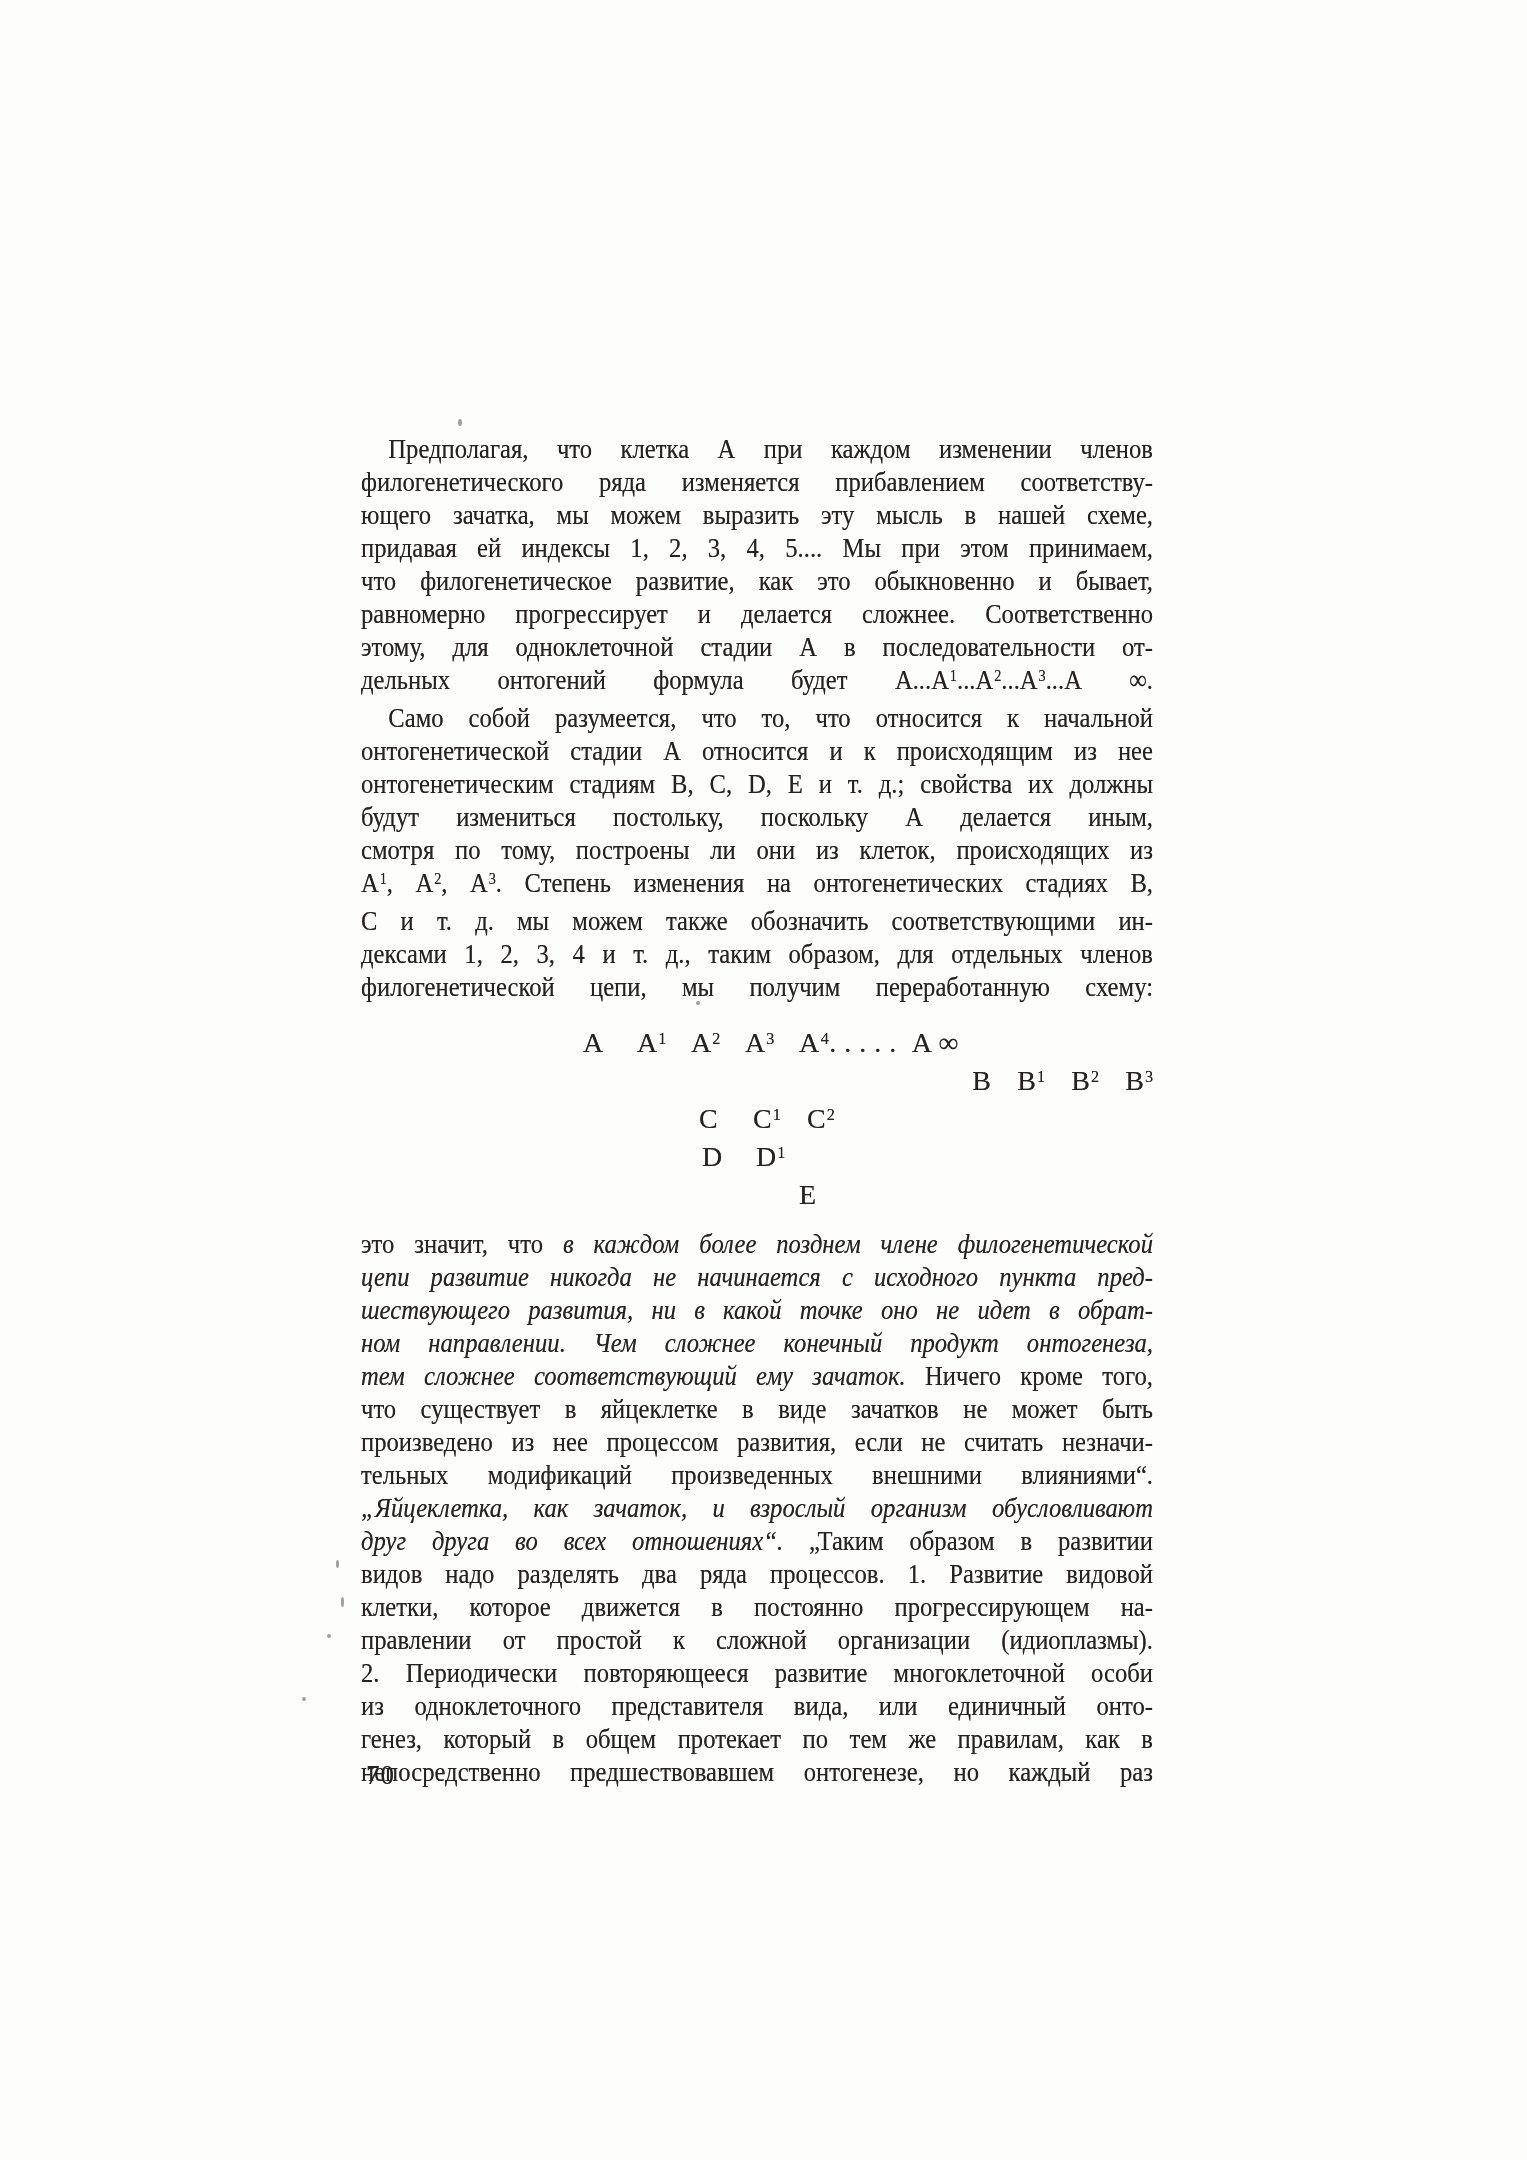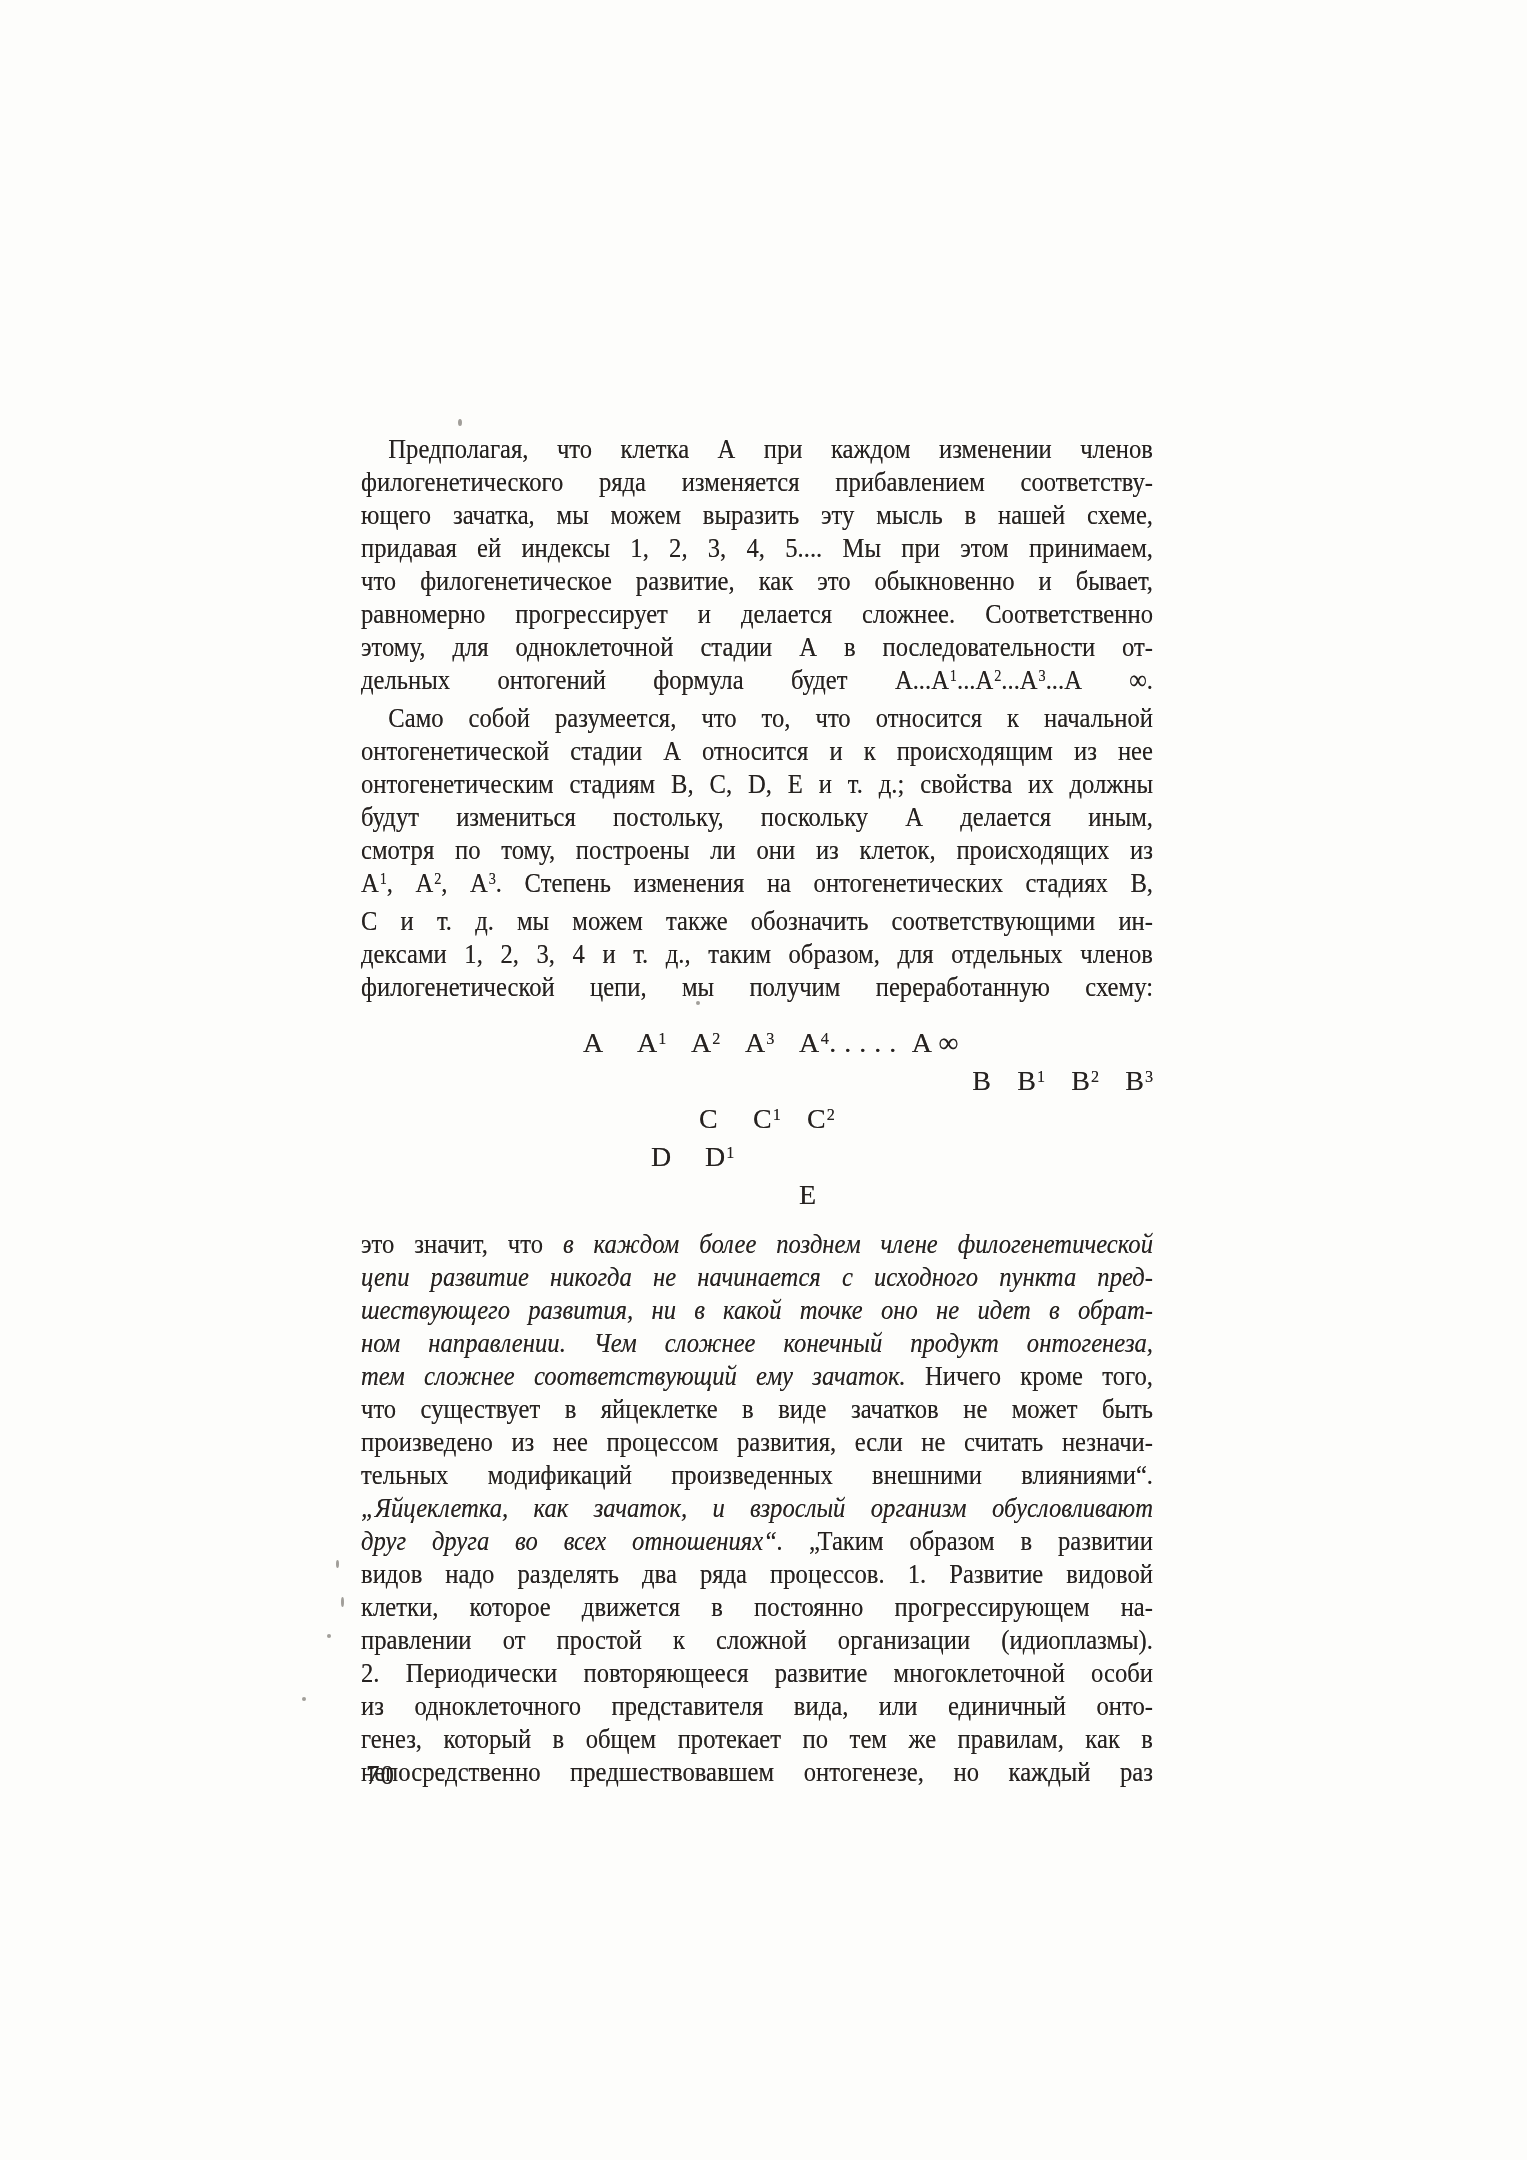--- a/index.html
+++ b/index.html
@@ -59,21 +59,21 @@
         <div class="line"><span class="">смотря по тому, построены ли они из клеток, происходящих из</span></div>
         <div class="line"><span class="">А</span><span class="sup">1</span><span class="">, А</span><span class="sup">2</span><span class="">, А</span><span class="sup">3</span><span class="">. Степень изменения на онтогенетических стадиях В,</span></div>
         <div class="line"><span class="">С и т. д. мы можем также обозначить соответствующими ин-</span></div>
         <div class="line"><span class="">дексами 1, 2, 3, 4 и т. д., таким образом, для отдельных членов</span></div>
         <div class="line"><span class="">филогенетической цепи, мы получим переработанную схему:</span></div>
       </div>
     <div class="schema">
         <div class="srow" style="margin-left: 0px;"><span class="cell"><span class="">A</span></span><span class="cell"><span class="">A</span><span class="sup">1</span></span><span class="cell"><span class="">A</span><span class="sup">2</span></span><span class="cell"><span class="">A</span><span class="sup">3</span></span><span class="cell wide"><span class="">A</span><span class="sup">4</span><span class="">. . . . .&nbsp;&nbsp;A ∞</span></span></div>
         <div class="srow" style="margin-left: 54px; text-align: right;"><span class="cell"><span class="">B</span></span><span class="cell"><span class="">B</span><span class="sup">1</span></span><span class="cell"><span class="">B</span><span class="sup">2</span></span><span class="cell"><span class="">B</span><span class="sup">3</span></span></div>
         <div class="srow" style="margin-left: 116px;"><span class="cell"><span class="">C</span></span><span class="cell"><span class="">C</span><span class="sup">1</span></span><span class="cell"><span class="">C</span><span class="sup">2</span></span></div>
-        <div class="srow" style="margin-left: 68px;"><span class="cell"><span class="">D</span></span><span class="cell"><span class="">D</span><span class="sup">1</span></span></div>
+        <div class="srow" style="margin-left: 119px;"><span class="cell"><span class="">D</span></span><span class="cell"><span class="">D</span><span class="sup">1</span></span></div>
         <div class="srow" style="margin-left: 216px;"><span class="cell"><span class="">E</span></span></div>
       </div>
     <div class="para para3-wrap">
         <div class="line"><span class="">это значит, что </span><span class="it ">в каждом более позднем члене филогенетической</span></div>
         <div class="line"><span class="it ">цепи развитие никогда не начинается с исходного пункта пред-</span></div>
         <div class="line"><span class="it ">шествующего развития, ни в какой точке оно не идет в обрат-</span></div>
         <div class="line"><span class="it ">ном направлении. Чем сложнее конечный продукт онтогенеза,</span></div>
         <div class="line"><span class="it ">тем сложнее соответствующий ему зачаток.</span><span class=""> Ничего кроме того,</span></div>
         <div class="line"><span class="">что существует в яйцеклетке в виде зачатков не может быть</span></div>
         <div class="line"><span class="">произведено из нее процессом развития, если не считать незначи-</span></div>

